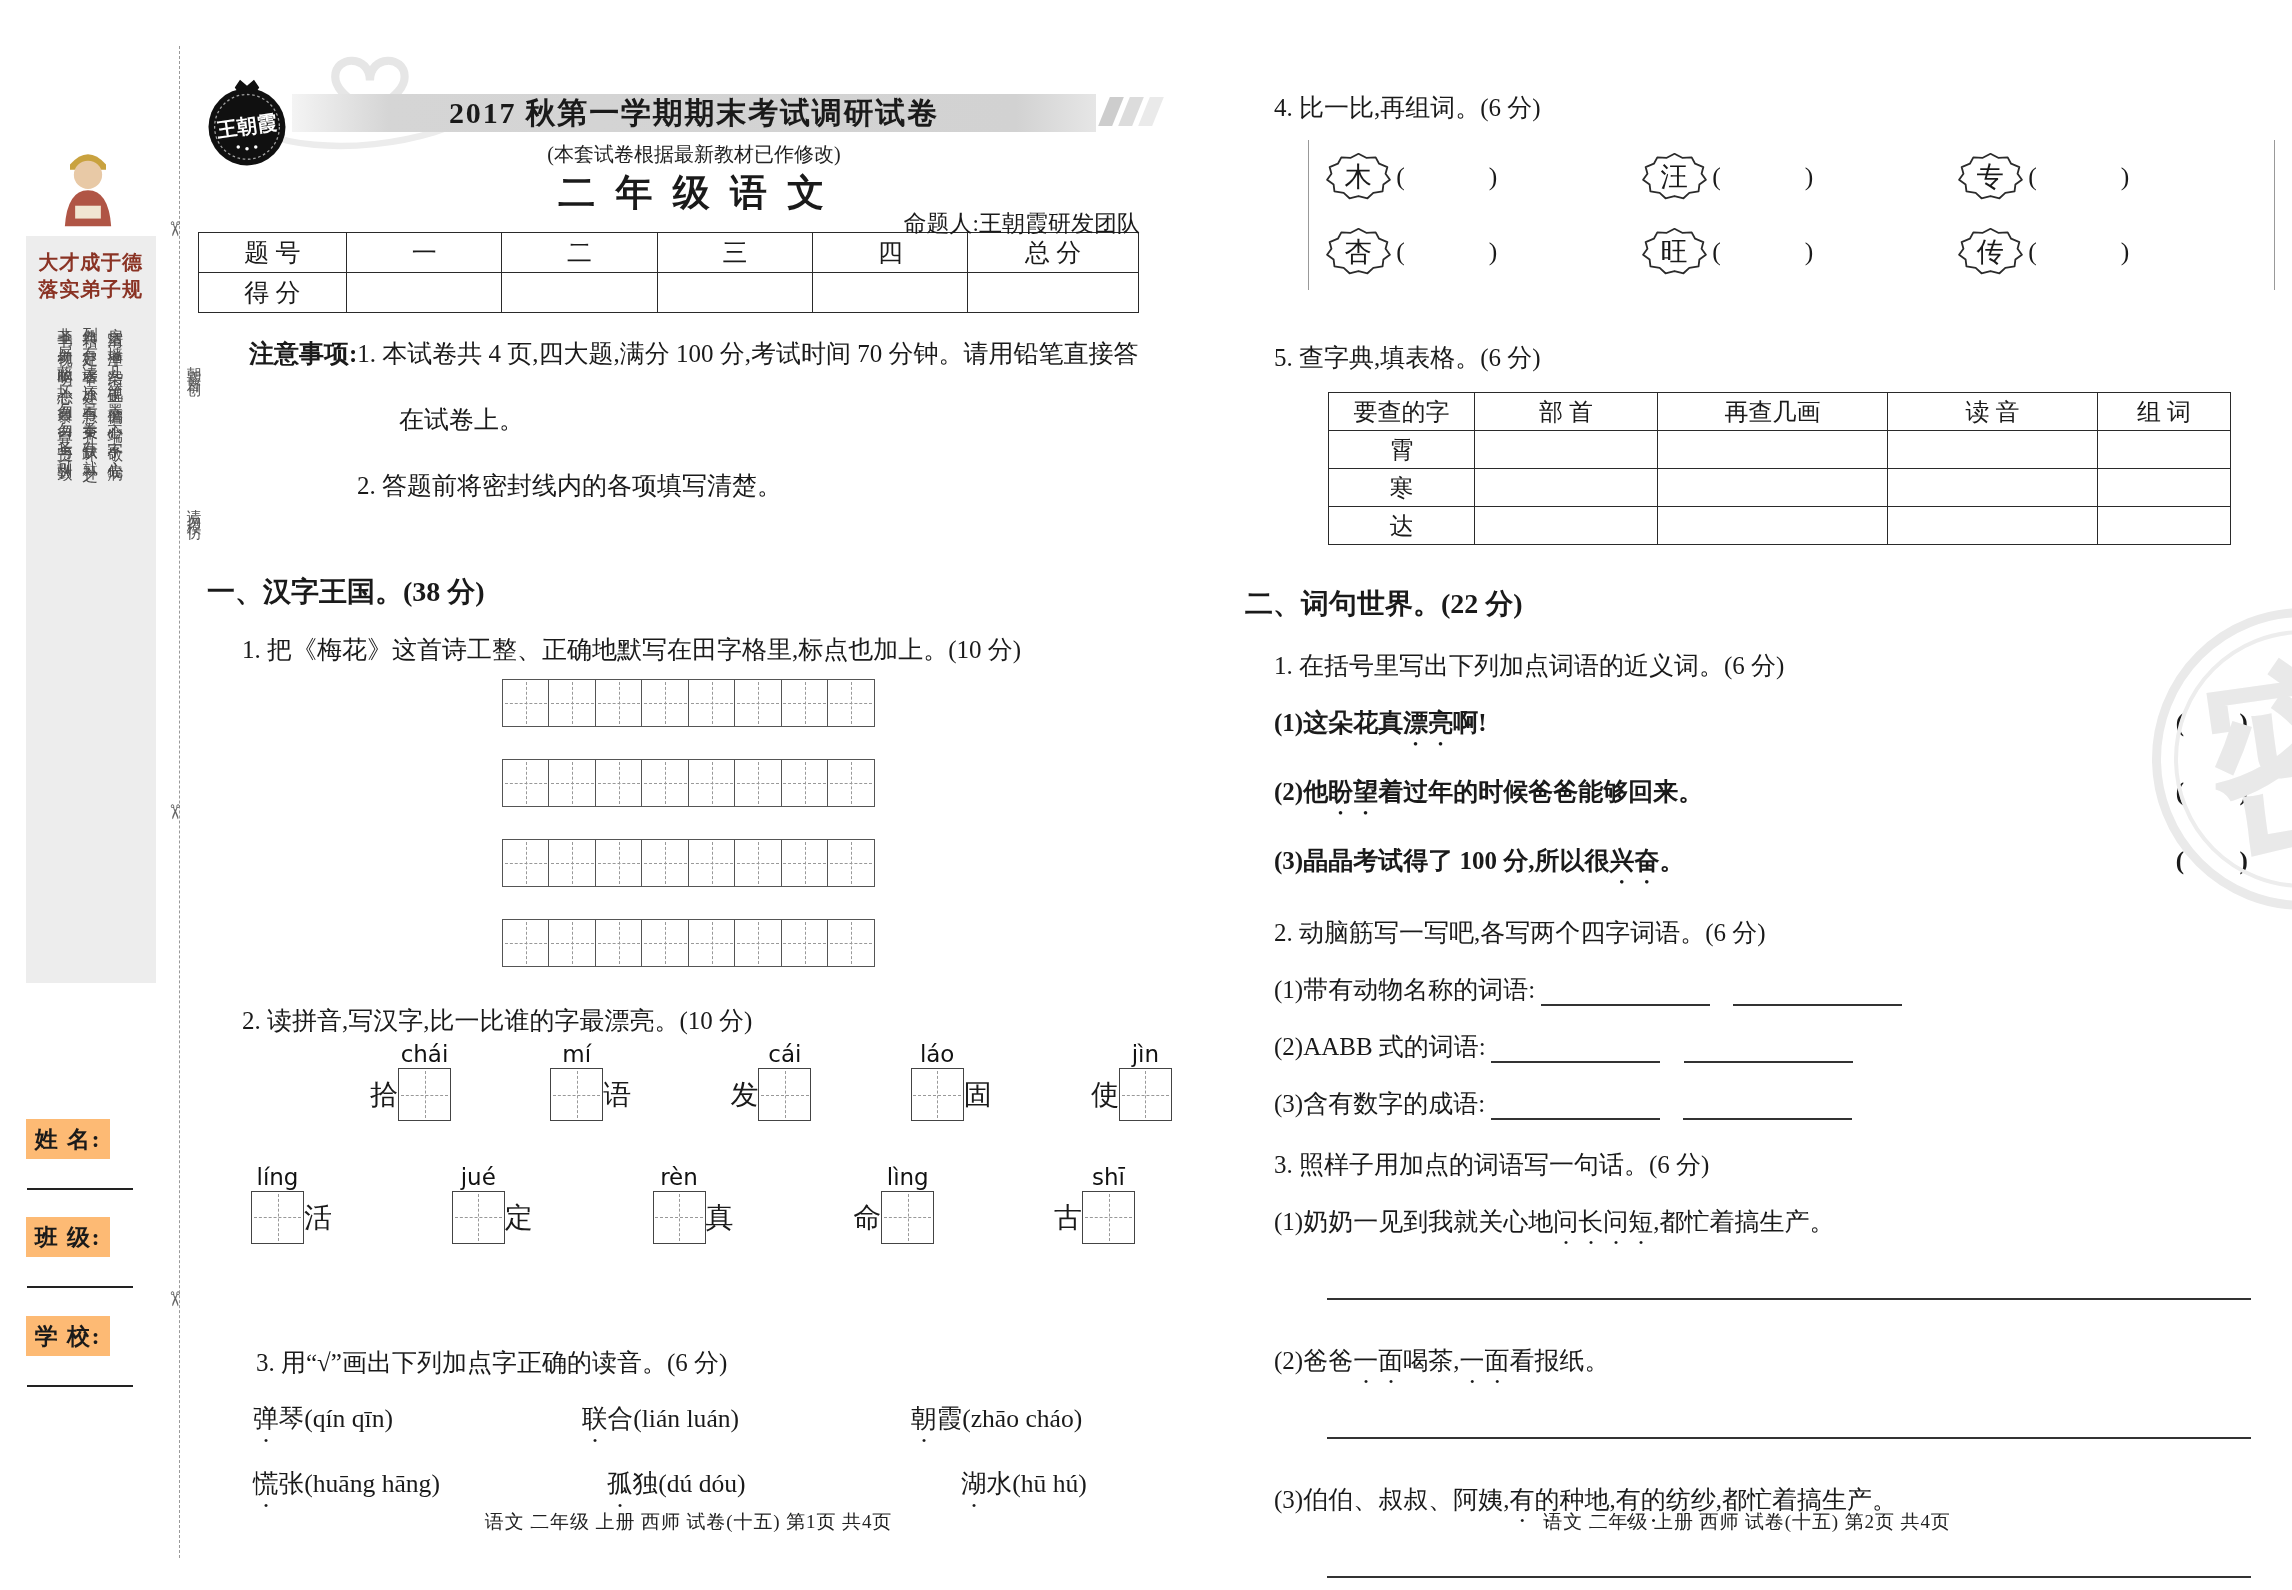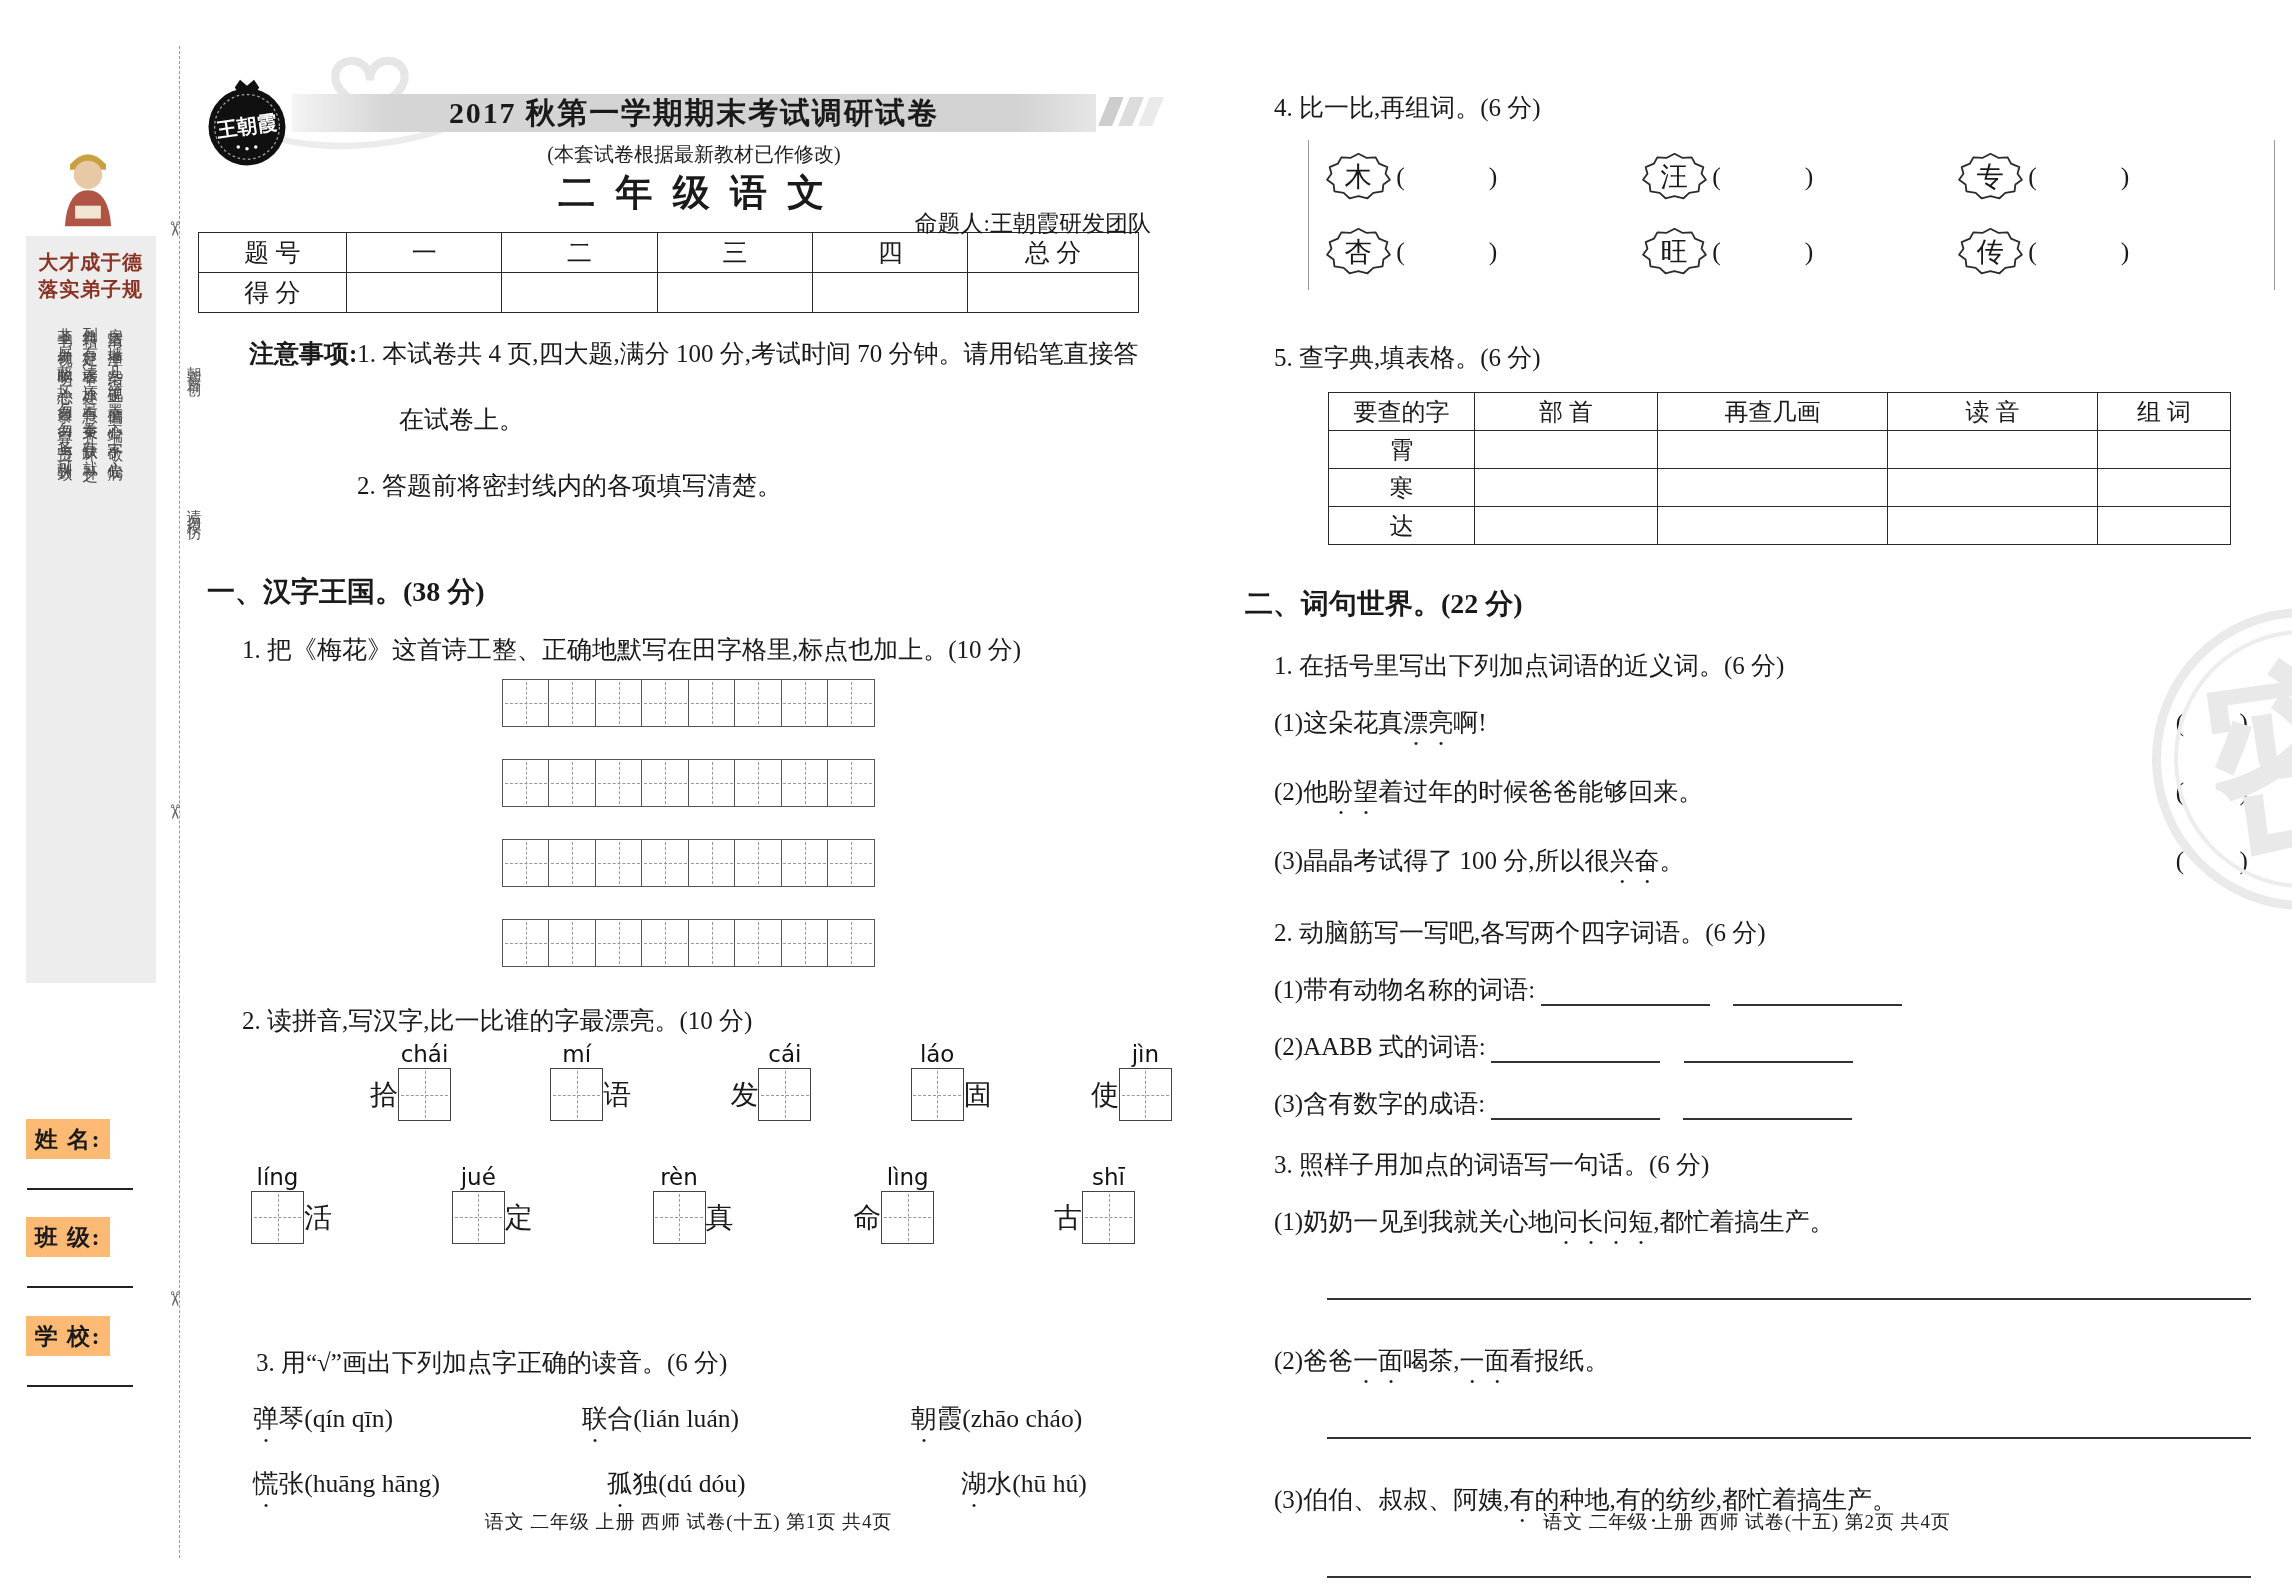--- a/index.html
+++ b/index.html
@@ -38,21 +38,21 @@
   .logo{position:absolute;left:7.3px;top:24px;width:88px;height:91px;}
   .title-strip{position:absolute;left:96px;top:41px;width:804px;height:38px;
                background:linear-gradient(90deg,#f4f4f4,#d5d5d5 12%,#d2d2d2 90%,#e6e6e6);
                display:flex;align-items:center;justify-content:center;
                font-size:30px;font-weight:700;letter-spacing:1.8px;}
   .chevrons{position:absolute;left:908px;top:44px;display:flex;gap:6.4px;}
   .chevrons i{display:block;width:13.7px;height:29px;transform:skewX(-22deg);}
   .chevrons i:nth-child(1){background:#cdcdcd;} .chevrons i:nth-child(2){background:#dcdcdc;} .chevrons i:nth-child(3){background:#eaeaea;}
   .subtitle{position:absolute;left:96px;top:88px;width:804px;text-align:center;font-size:20px;color:#222;}
   .grade{position:absolute;left:96px;top:115px;width:804px;text-align:center;font-size:37px;font-weight:700;letter-spacing:5.5px;}
-  .author{position:absolute;right:30px;top:155px;font-size:23px;}
+  .author{position:absolute;right:41px;top:155px;font-size:23px;}
   
   .score-table{width:941px;margin-left:1.8px;border-collapse:collapse;table-layout:fixed;font-size:25px;}
   .score-table td{border:1.8px solid #2a2a2a;height:37px;text-align:center;}
   
   .notes{margin-top:24px;font-size:25px;line-height:33px;}
   .note-line1{margin-left:53px;}
   .note-line2{margin-left:203px;margin-top:33px;}
   .note-line3{margin-left:161px;margin-top:33px;}
   .notes b{font-weight:700;}
   
@@ -91,21 +91,21 @@
   .q4-item{display:flex;align-items:center;width:316px;}
   .bubble{position:relative;width:69px;height:51px;flex:none;}
   .bsvg{position:absolute;inset:0;width:69px;height:51px;}
   .bchar{position:absolute;inset:0;display:flex;align-items:center;justify-content:center;font-size:27.4px;}
   .bracket{font-size:25.6px;margin-left:3.7px;letter-spacing:1.8px;}
   .q5-text{margin-top:51px;margin-left:57px;}
   .q5-table{margin-top:18.3px;margin-left:111px;width:903px;border-collapse:collapse;table-layout:fixed;font-size:24px;}
   .q5-table td,.q5-table th{border:1.8px solid #2a2a2a;height:35px;text-align:center;font-weight:400;}
   .sec2-title{margin-top:40px;margin-left:28px;}
   .s2q1-text{margin-top:25.6px;margin-left:57px;}
-  .sline{display:flex;margin-top:24px;margin-left:57px;margin-right:27.4px;font-size:25px;line-height:33px;}
+  .sline{display:flex;margin-top:24px;margin-left:57px;margin-right:27.4px;font-size:25px;line-height:33px;font-weight:bold;}
   .sbracket{margin-left:auto;letter-spacing:1.8px;}
   .s2q2-text{margin-top:27.4px;margin-left:57px;}
   .s2q2-item{margin-top:24px;margin-left:57px;font-size:25px;line-height:33px;}
   .blank{display:inline-block;width:169px;border-bottom:2px solid #333;height:24px;margin:0 18.3px 0 5.5px;vertical-align:bottom;}
   .s2q3-text{margin-top:27.4px;margin-left:57px;}
   .s2q3-item p{margin:24px 0 0 57px;font-size:25px;line-height:33px;}
   .ansline{margin:48px 25.6px 0 110px;border-bottom:2px solid #333;height:0;}
   .s2q3-item:nth-child(2) p,.s2q3-item:nth-child(3) p{margin-top:44px;}
   
   .mi-seal{position:absolute;left:2152px;top:608px;width:302px;height:302px;border:9.1px solid #eaeaea;

